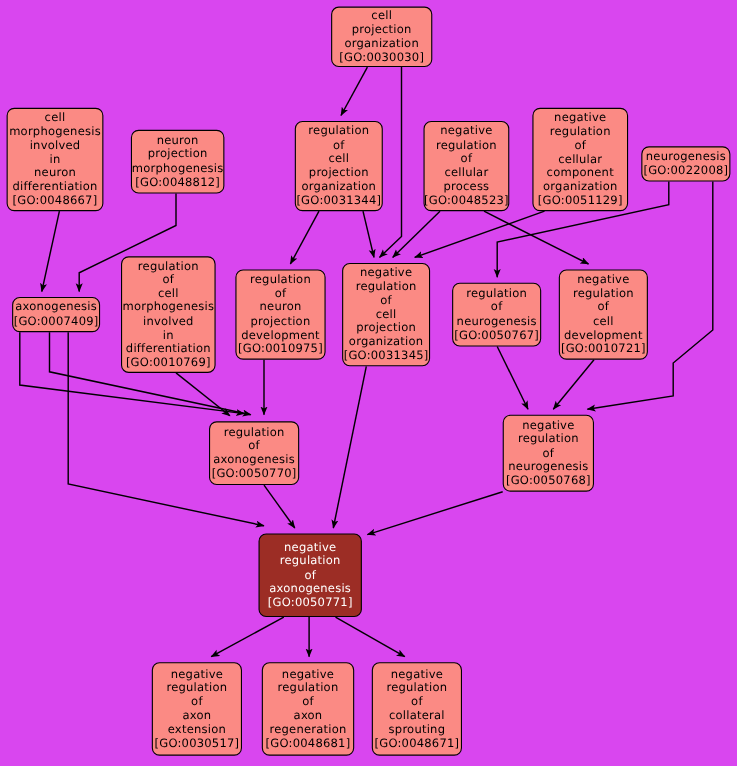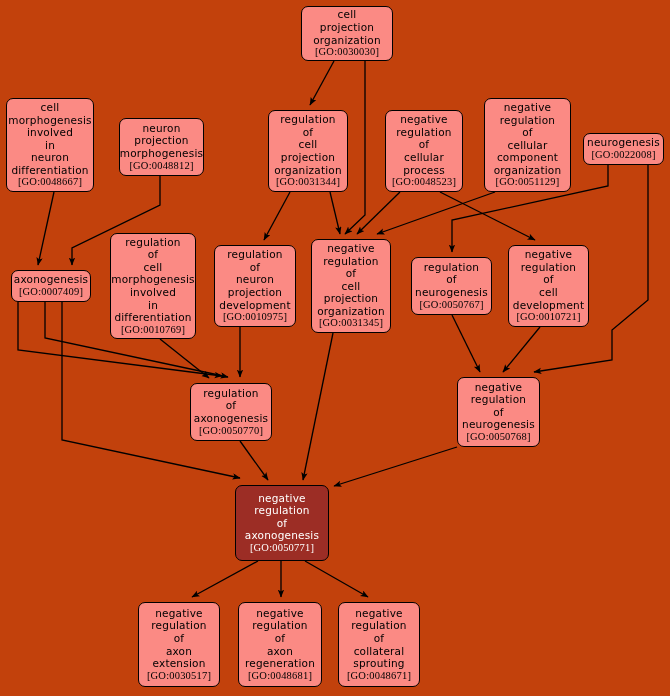--- a/index.html
+++ b/index.html
@@ -8,21 +8,21 @@
     padding: 0;
     background: #ffffff;
   }
   body {
     font-family: "DejaVu Sans", sans-serif;
   }
   #graph-canvas {
     position: relative;
     width: 670px;
     height: 696px;
-    background: #c2410c;
+    background: #d946ef;
     overflow: hidden;
   }
   #edge-layer {
     position: absolute;
     left: 0;
     top: 0;
     width: 670px;
     height: 696px;
   }
   #node-layer {
@@ -55,21 +55,20 @@
     color: #ffffff;
     border-color: #000000;
   }
   .go-node .node-label {
     white-space: pre-line;
     display: block;
   }
   .go-node .node-id {
     display: block;
     white-space: nowrap;
-    font-family: Liberation Serif, serif;
   }
 </style>
 </head>
 <body>
 
 <div id="graph-canvas">
 
   <svg id="edge-layer" viewBox="0 0 670 696" xmlns="http://www.w3.org/2000/svg">
     <defs>
       <marker id="arrowhead" markerWidth="9" markerHeight="9" refX="7.4" refY="3.2" orient="auto" markerUnits="userSpaceOnUse">

